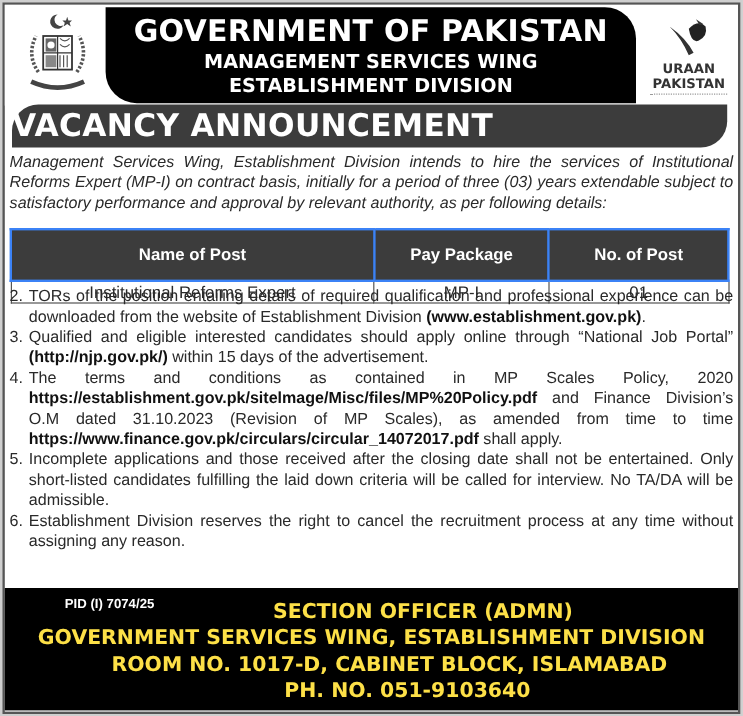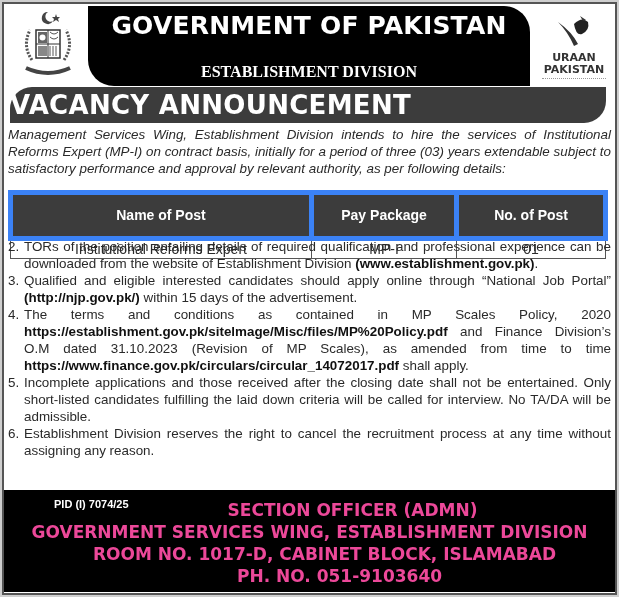--- a/index.html
+++ b/index.html
@@ -22,21 +22,21 @@
     position: absolute; left: 0; top: 6px; width: 100%; text-align: center;
     color: #fff; font-family: "DejaVu Sans", sans-serif; font-weight: bold;
     font-size: 25px; letter-spacing: 0.2px; line-height: 28px;
   }
   .header-sub {
     position: absolute; left: 0; width: 100%; text-align: center;
     color: #fff; font-family: "DejaVu Sans", sans-serif; font-weight: bold;
     font-size: 16px; line-height: 20px;
   }
   .header-sub.s1 { top: 36px; }
-  .header-sub.s2 { top: 56px; font-family: Liberation Serif, serif; }
+  .header-sub.s2 { top: 56px; }
 
   .uraan { position: absolute; left: 530px; top: 4px; width: 80px; height: 78px; }
   .uraan-bird { position: absolute; left: 20px; top: 6px; width: 40px; height: 38px; }
   .uraan-t1, .uraan-t2 {
     position: absolute; left: 0; width: 100%; text-align: center;
     font-family: "DejaVu Sans", sans-serif; font-weight: bold; font-size: 11px; color: #333; line-height: 12px;
   }
   .uraan-t1 { top: 44px; }
   .uraan-t2 { top: 56px; }
   .uraan-urdu {
@@ -60,21 +60,21 @@
     position: absolute; left: 4px; top: 122px; width: 603px;
     font-size: 13.4px; line-height: 17px; text-align: justify; color: #2a2a2a; font-style: italic;
   }
 
   .table {
     position: absolute; left: 4px; top: 186px; width: 600px;
     border: 1px solid #444; border-collapse: collapse;
   }
   .table th {
     background: #3c3c3c; color: #fff; font-weight: bold; font-size: 14px;
-    height: 18px; line-height: 17px; border: 5px solid #3b82f6; padding: 12px;
+    height: 18px; line-height: 17px; border: 2px solid #3b82f6; padding: 12px;
   }
   .table td {
     font-size: 14px; height: 18px; line-height: 17px; text-align: center;
     border: 1px solid #555; padding: 0; color: #2a2a2a;
   }
   .c1 { width: 304px; } .c2 { width: 146px; } .c3 { width: 150px; }
 
   .items { position: absolute; left: 4px; top: 234px; width: 603px; }
   .item {
     display: flex; font-size: 13.4px; line-height: 17px; color: #2a2a2a;
@@ -87,21 +87,21 @@
   
   .footer {
     position: absolute; left: 0; top: 486px; width: 611px; height: 102px;
     background: #000;
   }
   .pid {
     position: absolute; left: 6px; top: 8px; color: #fff;
     font-weight: bold; font-size: 11px; font-family: "Liberation Sans", sans-serif; margin-left: 44px;
   }
   .f-line {
-    position: absolute; left: 0; width: 100%; text-align: center; color: #ec4899;
+    position: absolute; left: 0; width: 100%; text-align: center; color: #fde047;
     font-family: "DejaVu Sans", sans-serif; font-weight: bold; font-size: 17px; line-height: 22px;
   }
   .f1 { top: 9px; padding-left: 86px; }
   .f2 { top: 31px; }
   .f3 { top: 53px; padding-left: 30px; }
   .f4 { top: 75px; padding-left: 60px; }
 </style>
 </head>
 <body>
 
@@ -118,20 +118,21 @@
       <circle cx="30.5" cy="27.5" r="3" fill="#fff"></circle>
       <path d="M38 22 q4 4 8 0 M38 27 q4 4 8 0" stroke="#555" fill="none"></path>
       <rect x="26" y="36" width="9" height="10" fill="#888"></rect>
       <path d="M38 36 v10 M41 36 v10 M44 36 v10" stroke="#555"></path>
       <path d="M20 50 q-10 -14 -2 -30 M52 50 q10 -14 2 -30" stroke="#555" stroke-width="3" fill="none" stroke-dasharray="2 1.5"></path>
       <path d="M14 58 q22 10 44 0" stroke="#444" stroke-width="4" fill="none"></path>
     </svg>
 
     <div class="header-black">
       <div class="header-title">GOVERNMENT OF PAKISTAN</div>
+      <div class="header-sub s1">MANAGEMENT SERVICES WING</div>
       <div class="header-sub s2">ESTABLISHMENT DIVISION</div>
     </div>
 
     <div class="uraan">
       <svg class="uraan-bird" viewBox="0 0 40 38">
         <path d="M4 8 q10 10 16 24 l4 -2 q-6 -12 -20 -22z" fill="#333"></path>
         <path d="M20 10 q8 -8 14 -2 q2 8 -6 12 q-6 2 -8 -10z" fill="#222"></path>
         <path d="M26 2 l6 4 l-3 1z" fill="#333"></path>
       </svg>
       <div class="uraan-t1">URAAN</div>

